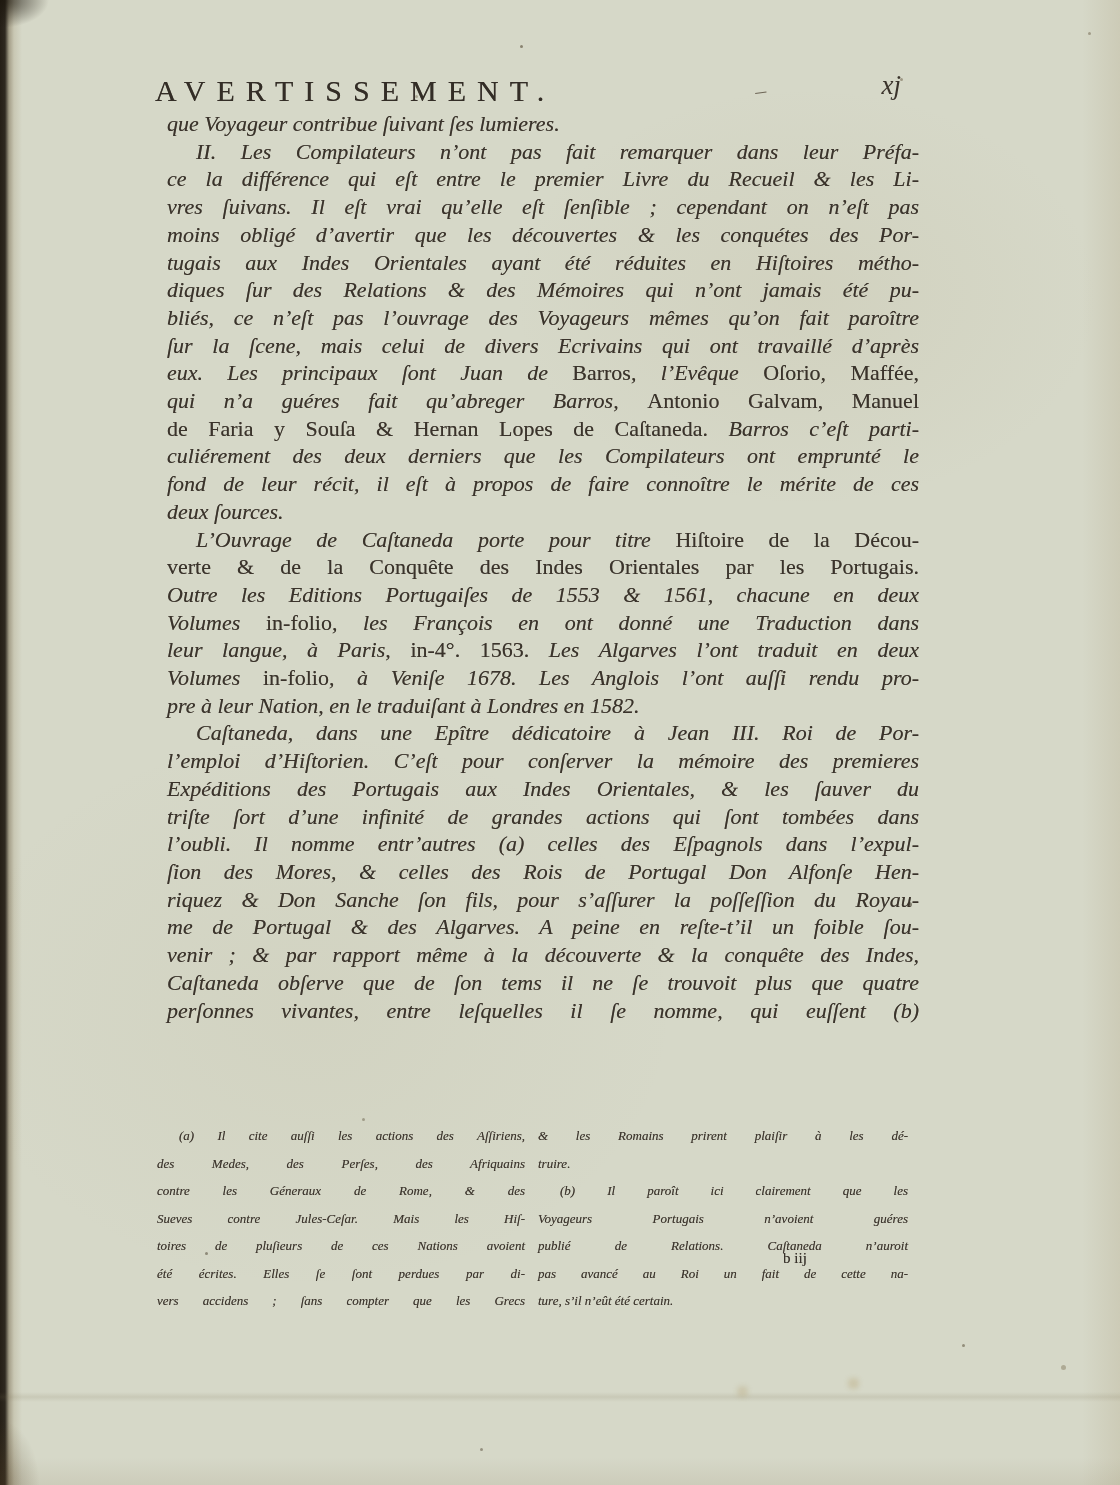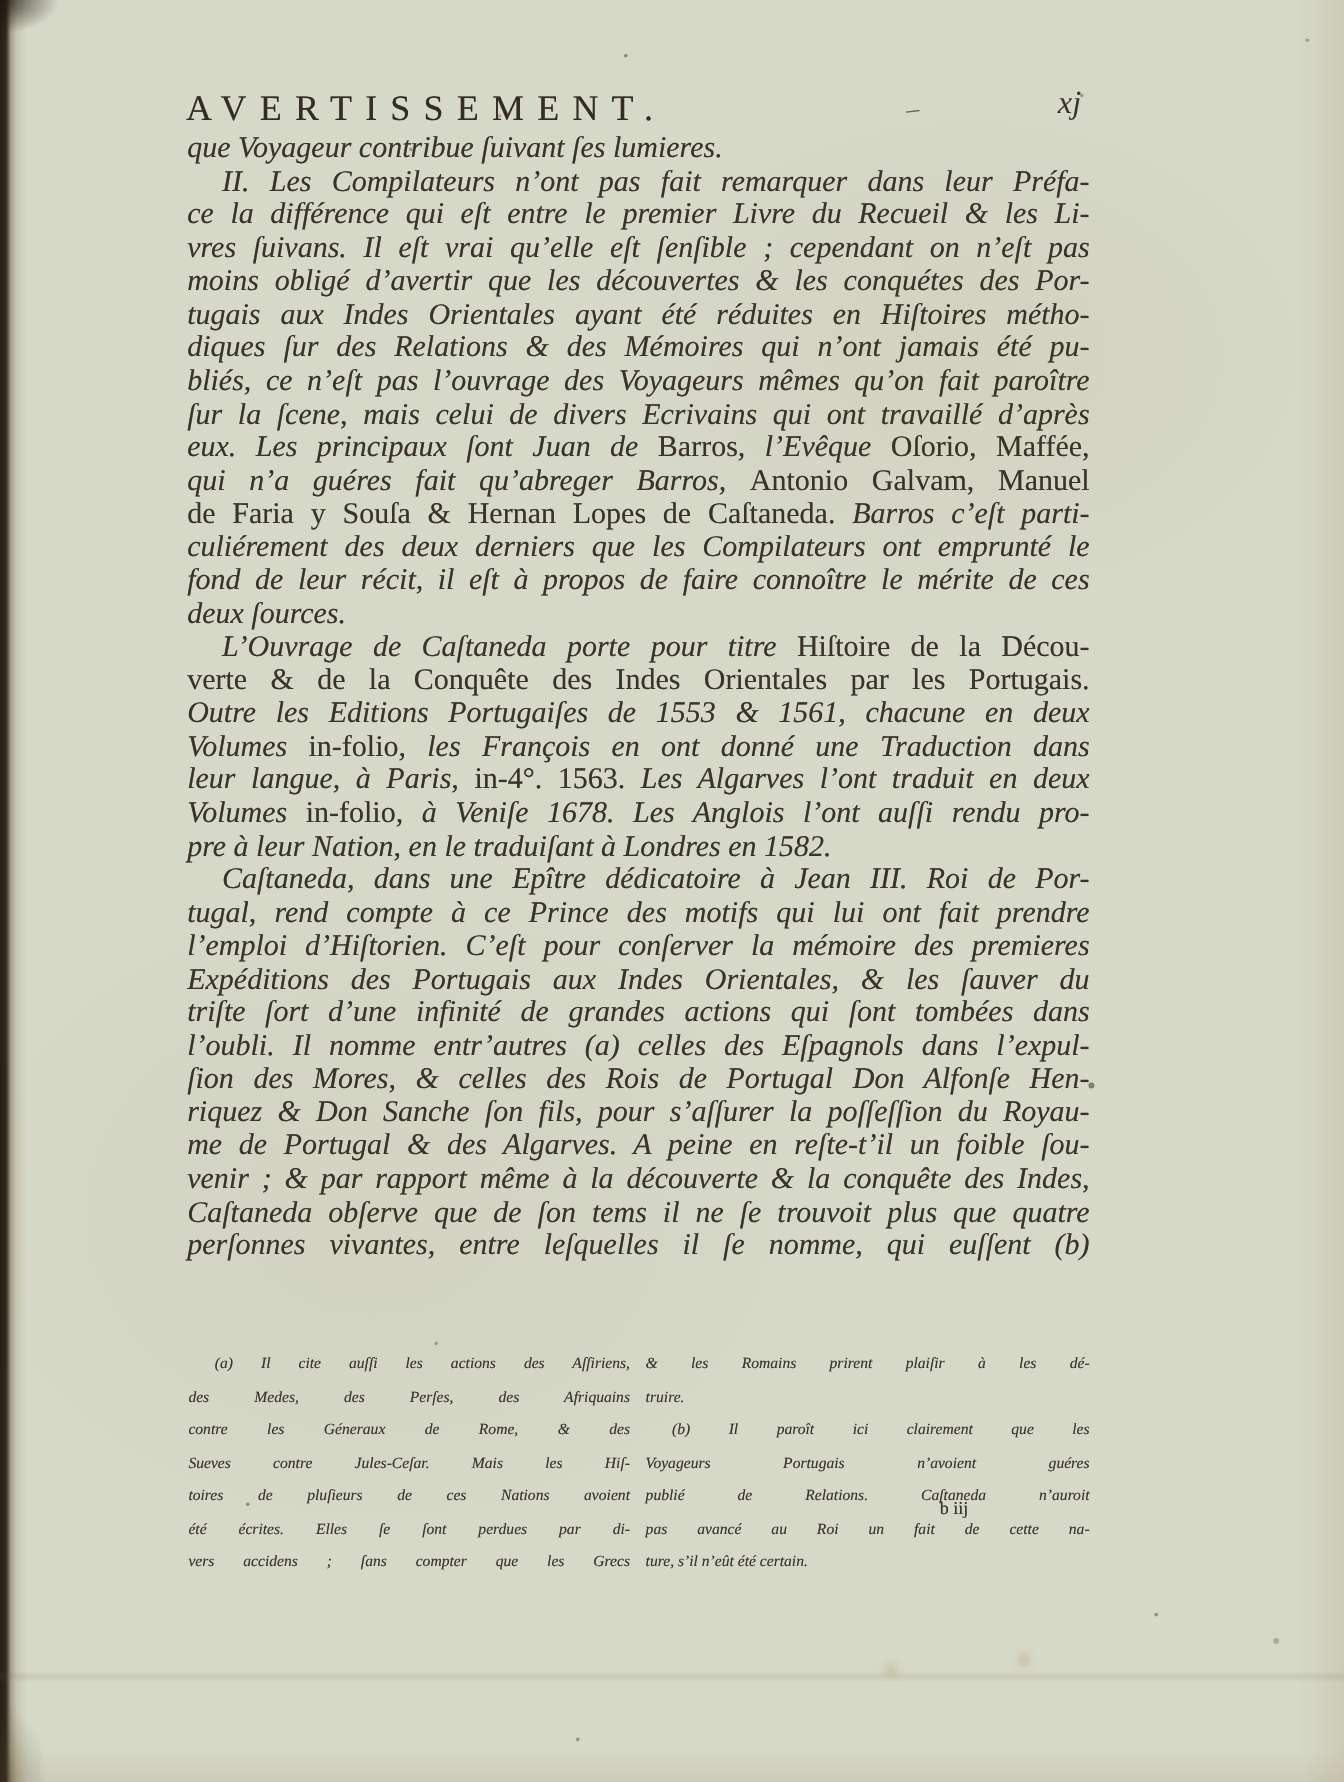--- a/index.html
+++ b/index.html
@@ -39,21 +39,21 @@
   .header{position:absolute;left:155px;top:74px;width:752px;height:44px;}
   .title{display:block;font-size:30px;letter-spacing:11px;
     color:#332d26;text-shadow:0 0 0.5px rgba(51,45,38,0.65);}
   .dash{position:absolute;left:600px;top:4px;font-size:22px;color:#6e6657;transform:rotate(-7deg);}
   .pagenum{position:absolute;right:6px;top:-4px;font-style:italic;font-size:27px;color:#3a332b;}
   .textblock{position:absolute;}
   .line{text-align:justify;text-align-last:justify;text-justify:inter-word;
     text-shadow:0 0 0.5px rgba(58,51,44,0.55);}
   .line.short{text-align-last:left;}
   .line.indent{text-indent:29px;}
-  .body{left:156px;top:110px;width:752px;font-size:25px;line-height:27.7px;font-style:italic;}
+  .body{left:167px;top:110px;width:752px;font-size:22px;line-height:27.7px;font-style:italic;}
   .fn{top:1122px;font-size:13px;line-height:27.5px;font-style:italic;color:#3d362e;}
   .fn .line.indent{text-indent:22px;}
   .fn-left{left:157px;width:368px;}
   .fn-right{left:538px;width:370px;}
   .rom{font-style:normal;}
   .signature{position:absolute;left:745px;top:1250px;width:100px;text-align:center;
     font-size:15px;color:#38322b;text-shadow:0 0 0.5px rgba(56,50,43,0.6);}
 </style>
 </head>
 <body>
@@ -85,21 +85,20 @@
       <div class="line"><span>fond de leur récit, il eſt à propos de faire connoître le mérite de ces</span></div>
       <div class="line short"><span>deux ſources.</span></div>
       <div class="line indent"><span>L’Ouvrage de Caſtaneda porte pour titre </span><span class="rom">Hiſtoire de la Décou-</span></div>
       <div class="line"><span class="rom">verte &amp; de la Conquête des Indes Orientales par les Portugais.</span></div>
       <div class="line"><span>Outre les Editions Portugaiſes de 1553 &amp; 1561, chacune en deux</span></div>
       <div class="line"><span>Volumes </span><span class="rom">in-folio</span><span>, les François en ont donné une Traduction dans</span></div>
       <div class="line"><span>leur langue, à Paris, </span><span class="rom">in-4°. 1563. </span><span>Les Algarves l’ont traduit en deux</span></div>
       <div class="line"><span>Volumes </span><span class="rom">in-folio</span><span>, à Veniſe 1678. Les Anglois l’ont auſſi rendu pro-</span></div>
       <div class="line short"><span>pre à leur Nation, en le traduiſant à Londres en 1582.</span></div>
       <div class="line indent"><span>Caſtaneda, dans une Epître dédicatoire à Jean III. Roi de Por-</span></div>
-      <div class="line"><span>tugal, rend compte à ce Prince des motifs qui lui ont fait prendre</span></div>
       <div class="line"><span>l’emploi d’Hiſtorien. C’eſt pour conſerver la mémoire des premieres</span></div>
       <div class="line"><span>Expéditions des Portugais aux Indes Orientales, &amp; les ſauver du</span></div>
       <div class="line"><span>triſte ſort d’une infinité de grandes actions qui ſont tombées dans</span></div>
       <div class="line"><span>l’oubli. Il nomme entr’autres (a) celles des Eſpagnols dans l’expul-</span></div>
       <div class="line"><span>ſion des Mores, &amp; celles des Rois de Portugal Don Alfonſe Hen-</span></div>
       <div class="line"><span>riquez &amp; Don Sanche ſon fils, pour s’aſſurer la poſſeſſion du Royau-</span></div>
       <div class="line"><span>me de Portugal &amp; des Algarves. A peine en reſte-t’il un foible ſou-</span></div>
       <div class="line"><span>venir ; &amp; par rapport même à la découverte &amp; la conquête des Indes,</span></div>
       <div class="line"><span>Caſtaneda obſerve que de ſon tems il ne ſe trouvoit plus que quatre</span></div>
       <div class="line"><span>perſonnes vivantes, entre leſquelles il ſe nomme, qui euſſent (b)</span></div>

